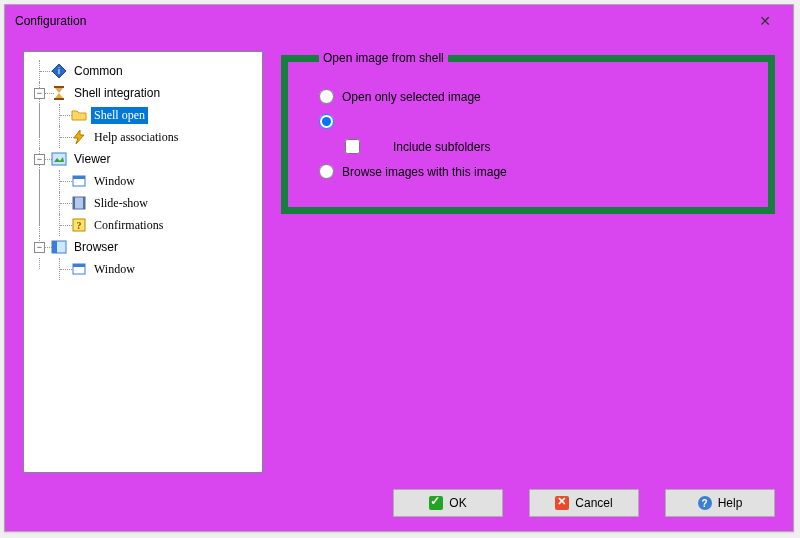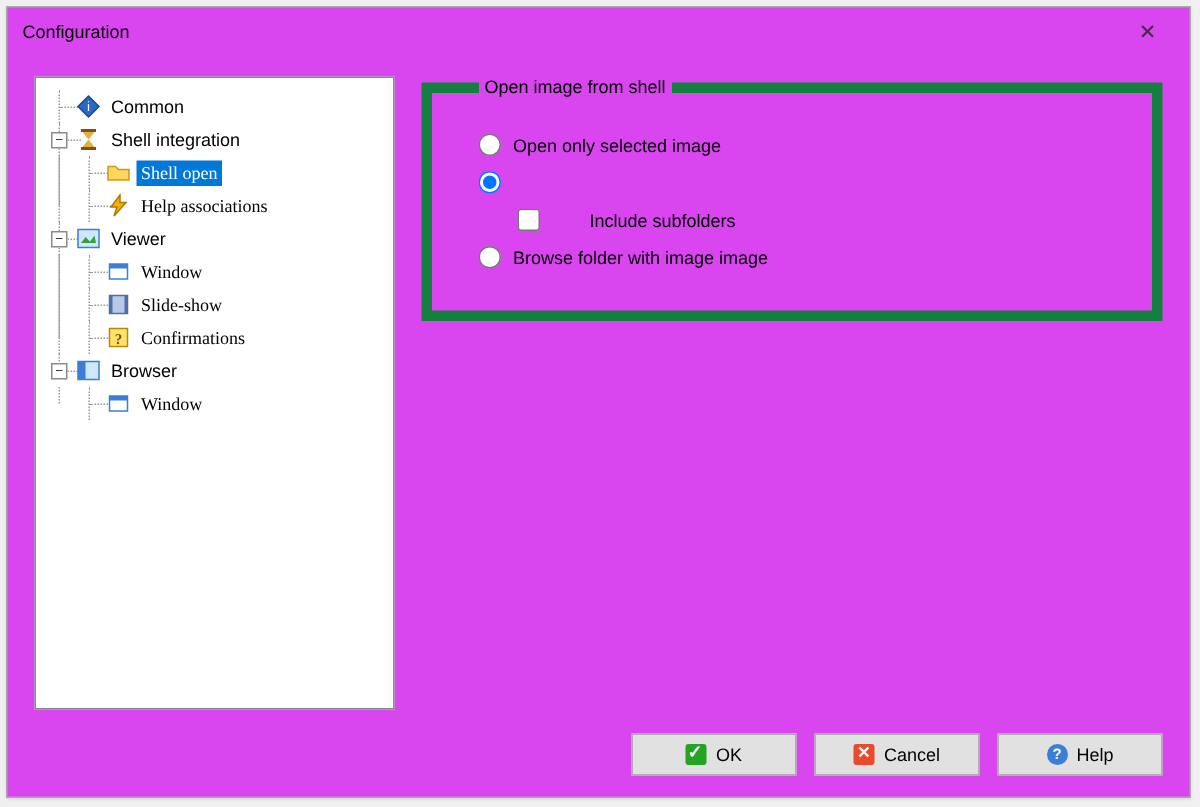--- a/index.html
+++ b/index.html
@@ -164,21 +164,21 @@
     }
     .radio-row input[type=radio],
     .check-row input[type=checkbox] {
       width: 15px; height: 15px;
       margin: 0 8px 0 0;
     }
     .check-row { margin-left: 26px; gap: 25px; }
     .buttons {
       display: flex;
       justify-content: flex-end;
-      gap: 12px;
+      gap: 26px;
       padding: 10px 18px 14px 0;
     }
     .btn {
       min-width: 110px;
       height: 28px;
       background: #e1e1e1;
       border: 1px solid #adadad;
       display: inline-flex;
       align-items: center;
       justify-content: center;
@@ -355,21 +355,21 @@
           <input type="radio" name="openmode" checked="" style="">
         </div>
 
         <div class="check-row">
           <input type="checkbox" style="">
           <span>Include subfolders</span>
         </div>
 
         <div class="radio-row">
           <input type="radio" name="openmode" style="">
-          <span>Browse folder with image image</span>
+          <span>Browse images with this image</span>
         </div>
       </fieldset>
     </div>
 
   </div>
 
   <div class="buttons">
     <button class="btn">
       <span class="ok-square"></span>
       <span>OK</span>

